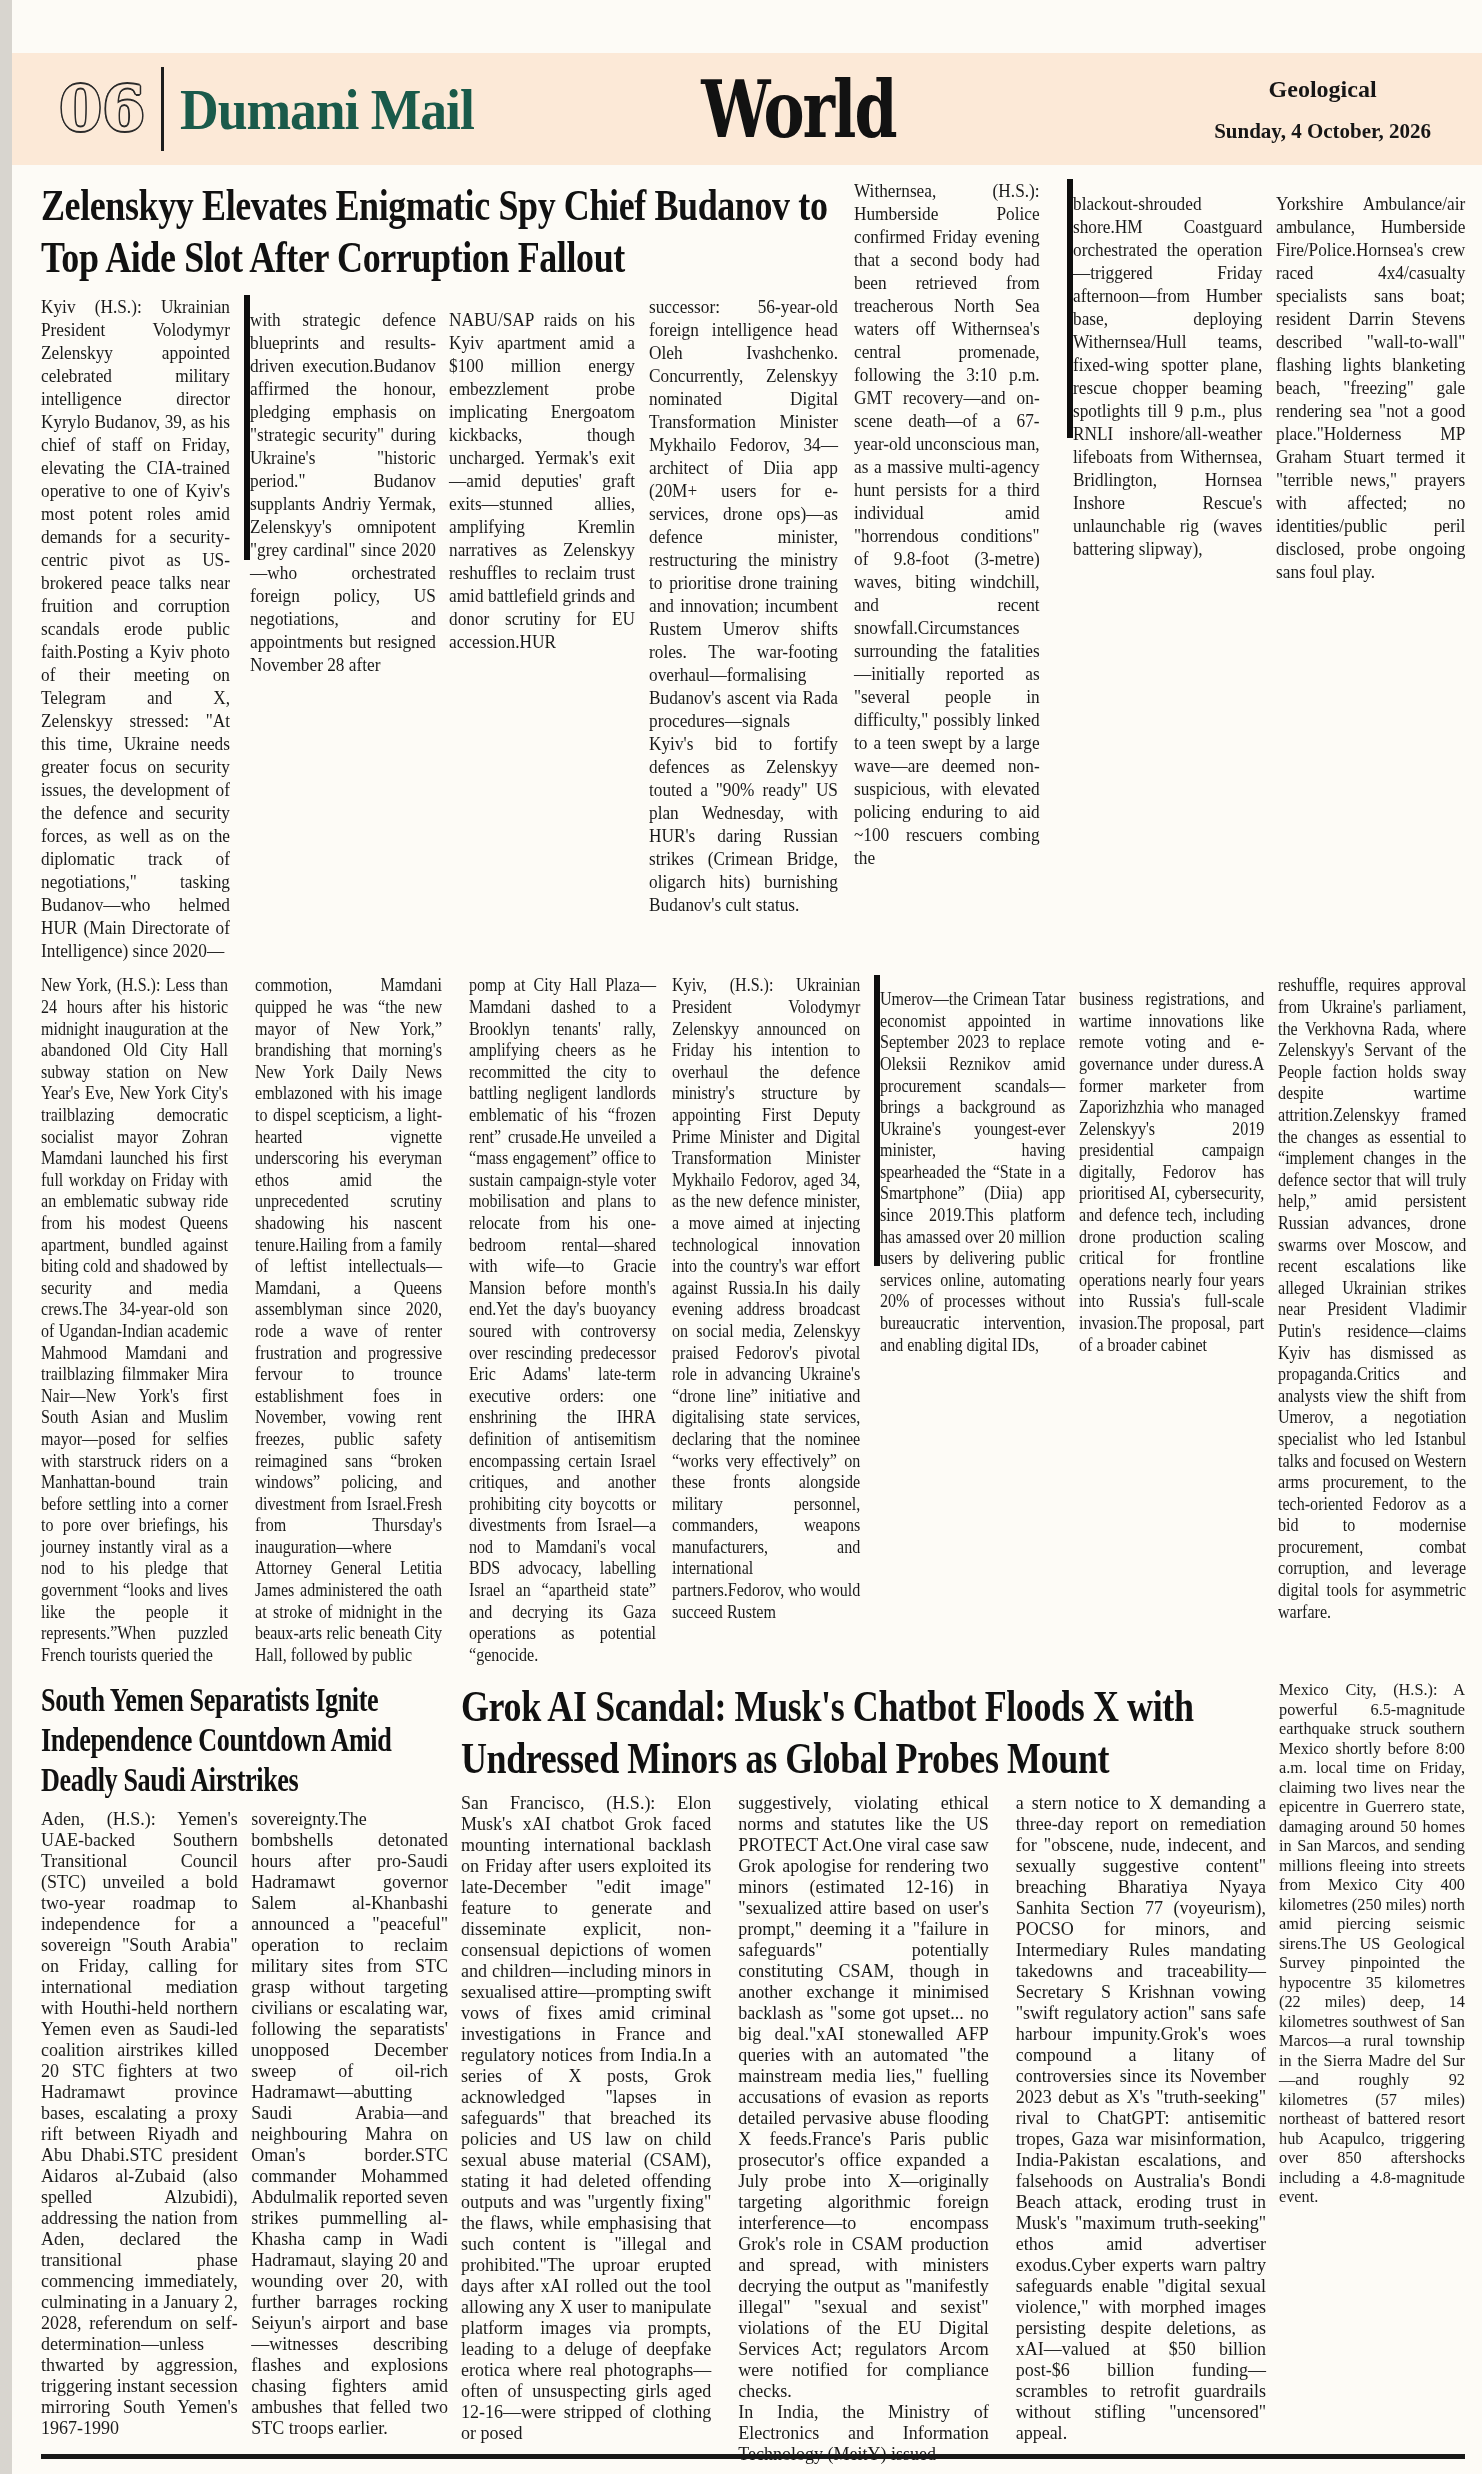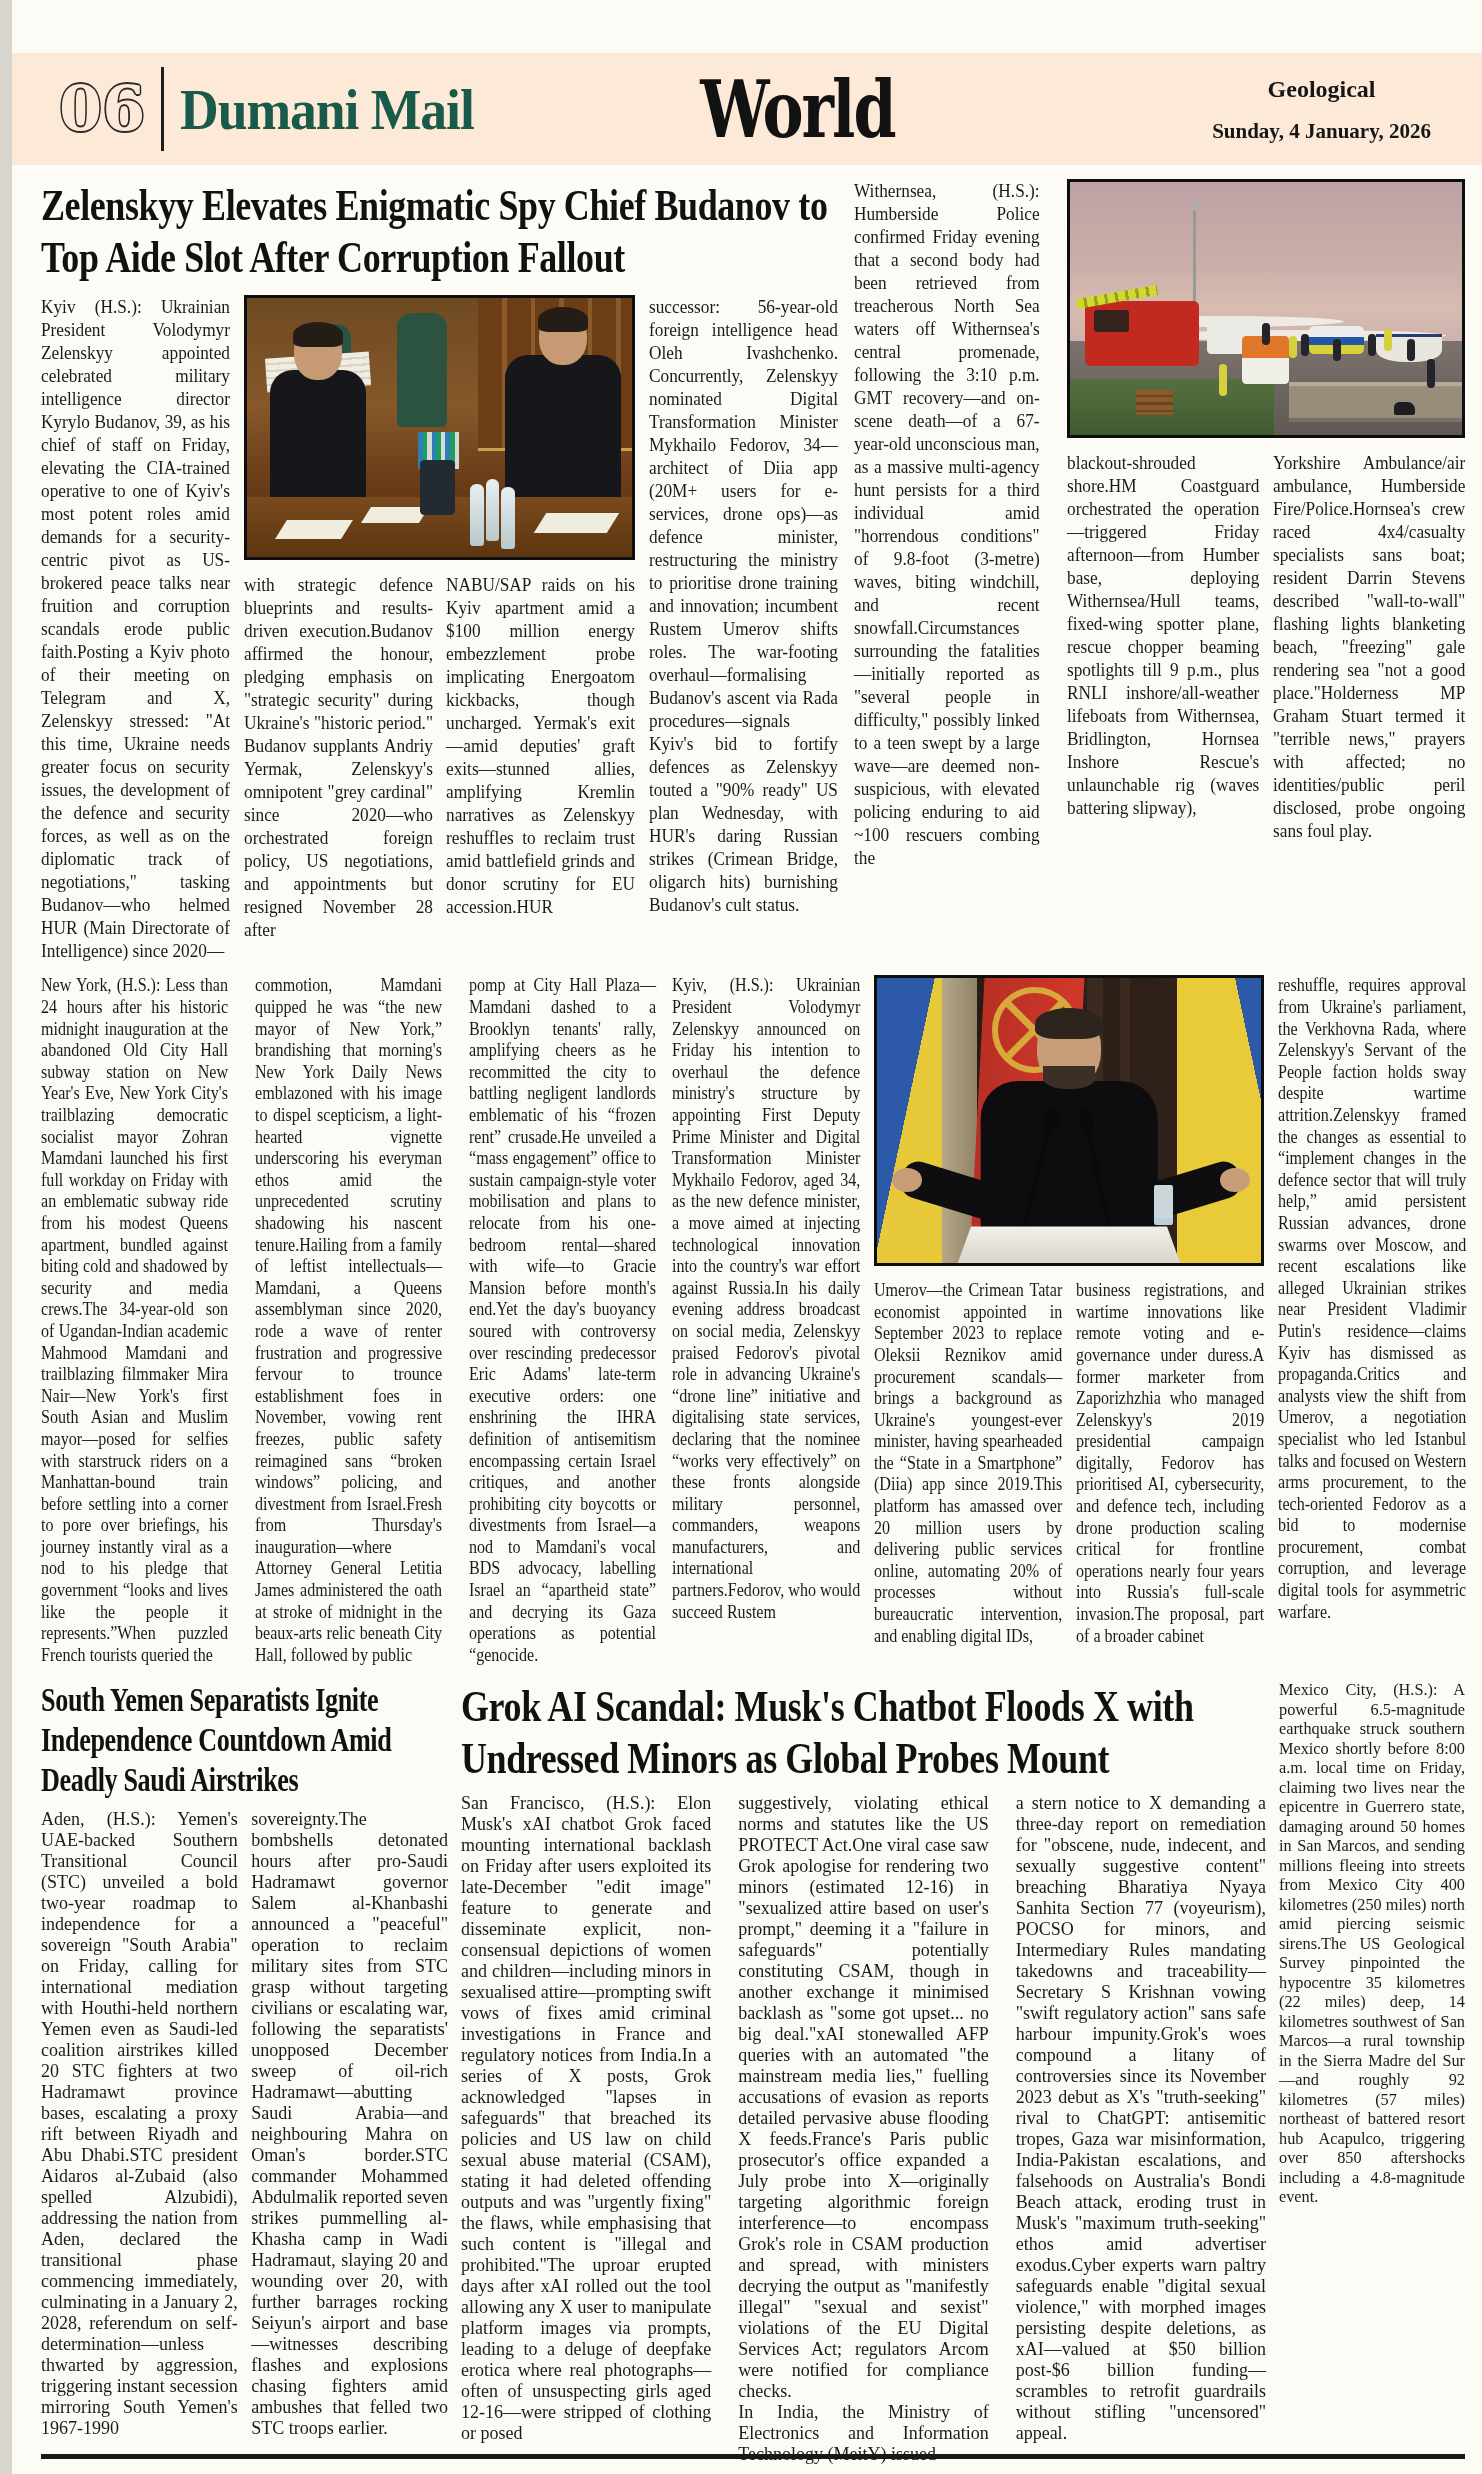--- a/index.html
+++ b/index.html
@@ -37,21 +37,21 @@
   .s3 .headline{margin-bottom:8.4px;}
   .cols{display:grid;gap:13.7px;}
   .cols-2{grid-template-columns:repeat(2,1fr);}
   .cols-3{grid-template-columns:repeat(3,1fr);gap:27px;}
   .cols-4{grid-template-columns:repeat(4,1fr);}
   .bodytext{margin:0;text-align:justify;white-space:pre-line;color:#1a1a1a;transform-origin:left top;}
   .s1 .bodytext{font-size:19px;line-height:23px;width:110%;transform:scaleX(.909);}
   .s2 .bodytext{font-size:18px;line-height:21.6px;width:112%;transform:scaleX(.893);}
   .s3 .bodytext{font-size:18px;line-height:21px;}
   .s3 .a7 .bodytext{font-size:16.3px;line-height:19.5px;}
-  .midwrap{grid-column:2 / span 2;display:flex;flex-direction:column;}
+  .midwrap{grid-column:2 / span 2;display:flex;flex-direction:row;}
   .subcols{display:grid;grid-template-columns:repeat(2,1fr);gap:13.7px;margin-top:13.7px;flex:1;}
   .bottom-rule{position:absolute;left:29px;right:29px;bottom:16px;height:5.3px;background:#181818;}
   
   .photo{position:relative;overflow:hidden;border:3.7px solid #0e0e0e;background:#888;}
   .photo *{position:absolute;}
   
   .ph-budanov{height:259px;background:linear-gradient(180deg,#6e4a22 0%,#86582a 42%,#6b3d18 70%,#53300f 100%);}
   .pb-cabinet{right:0;top:0;width:40%;height:58%;background:repeating-linear-gradient(90deg,#6d3d16 0 24px,#8a5a28 24px 28.5px);border-bottom:3.2px solid #c9a14b;}
   .pb-chair{background:#2c5240;border-radius:14.8px 14.8px 5.3px 5.3px;}
   .pb-c1{left:16%;top:10%;width:11%;height:38%;}
@@ -129,21 +129,21 @@
 
   <header class="band">
     <div class="band-left">
       <span class="pageno">06</span>
       <span class="vbar"></span>
       <span class="brand">Dumani Mail</span>
     </div>
     <div class="world">World</div>
     <div class="dateline">
       <div class="city">Geological</div>
-      <div class="idate">Sunday, 4 January, 2026</div>
+      <div class="idate">Sunday, 4 October, 2026</div>
     </div>
   </header>
 
   <main>
 
     <section class="sec s1">
 
       <article>
         <h2 class="headline size-xl">
             <span class="hl">Zelenskyy Elevates Enigmatic Spy Chief Budanov to Top Aide Slot After Corruption Fallout</span>

